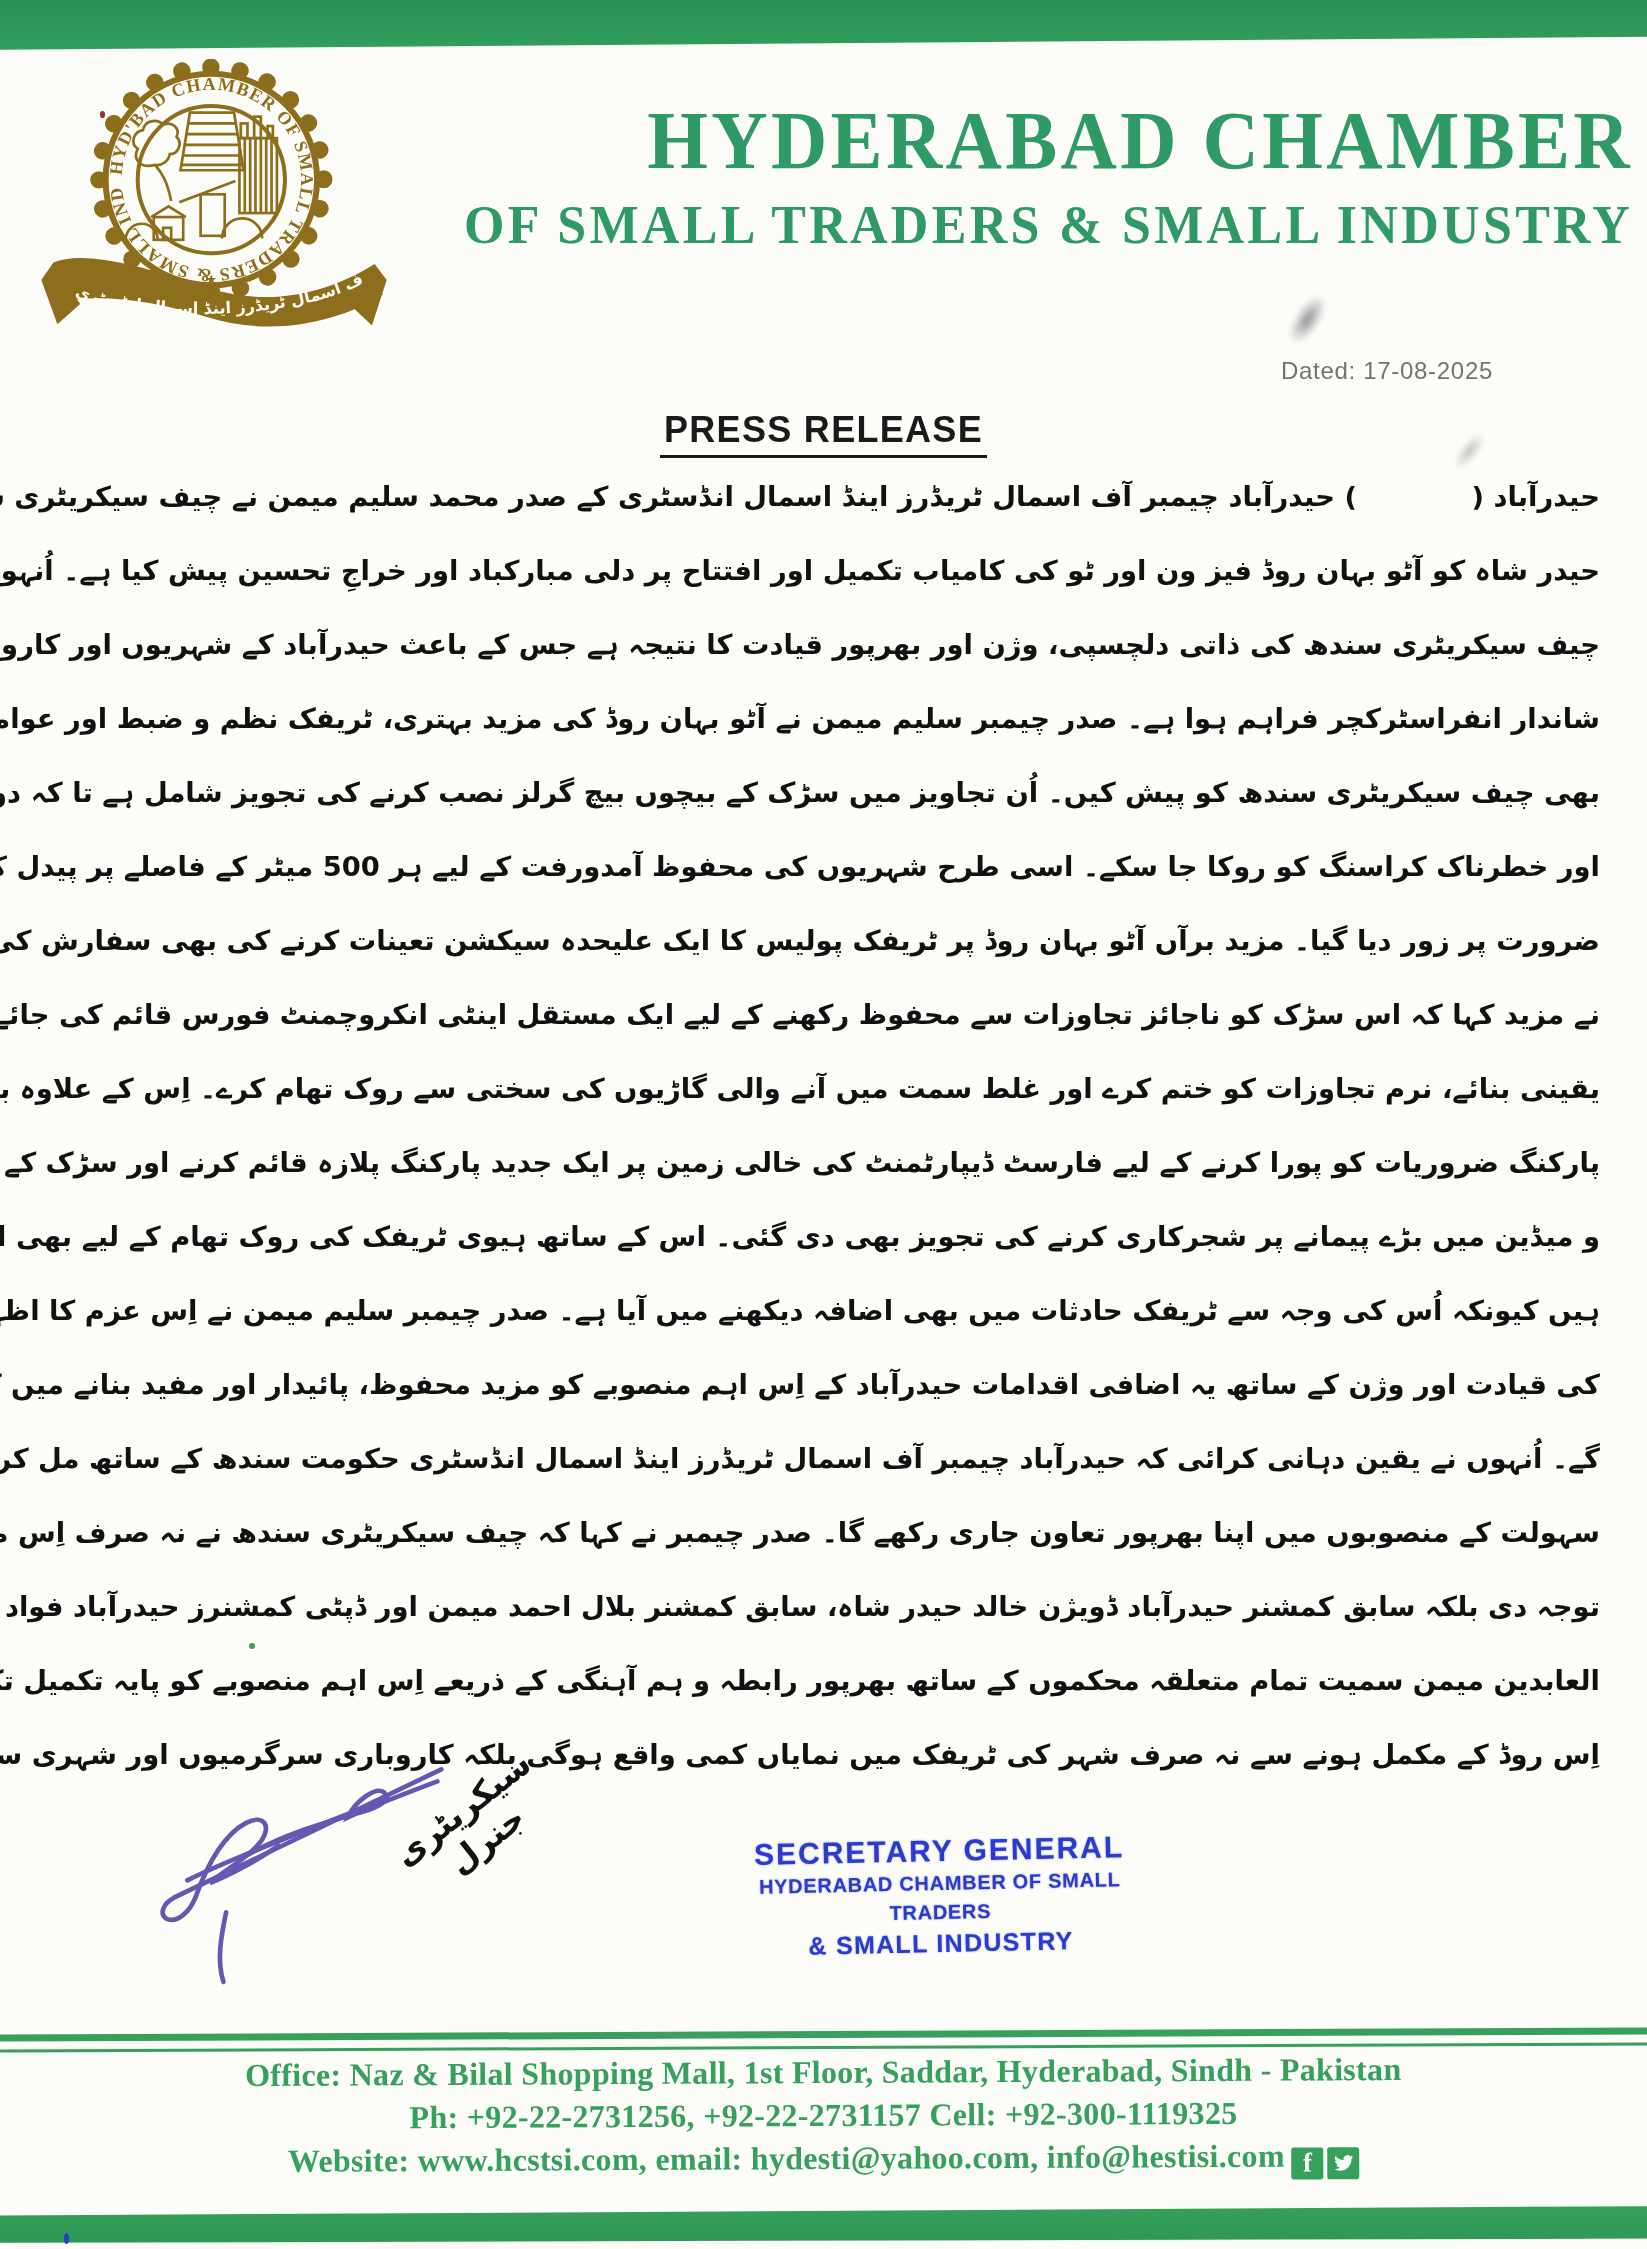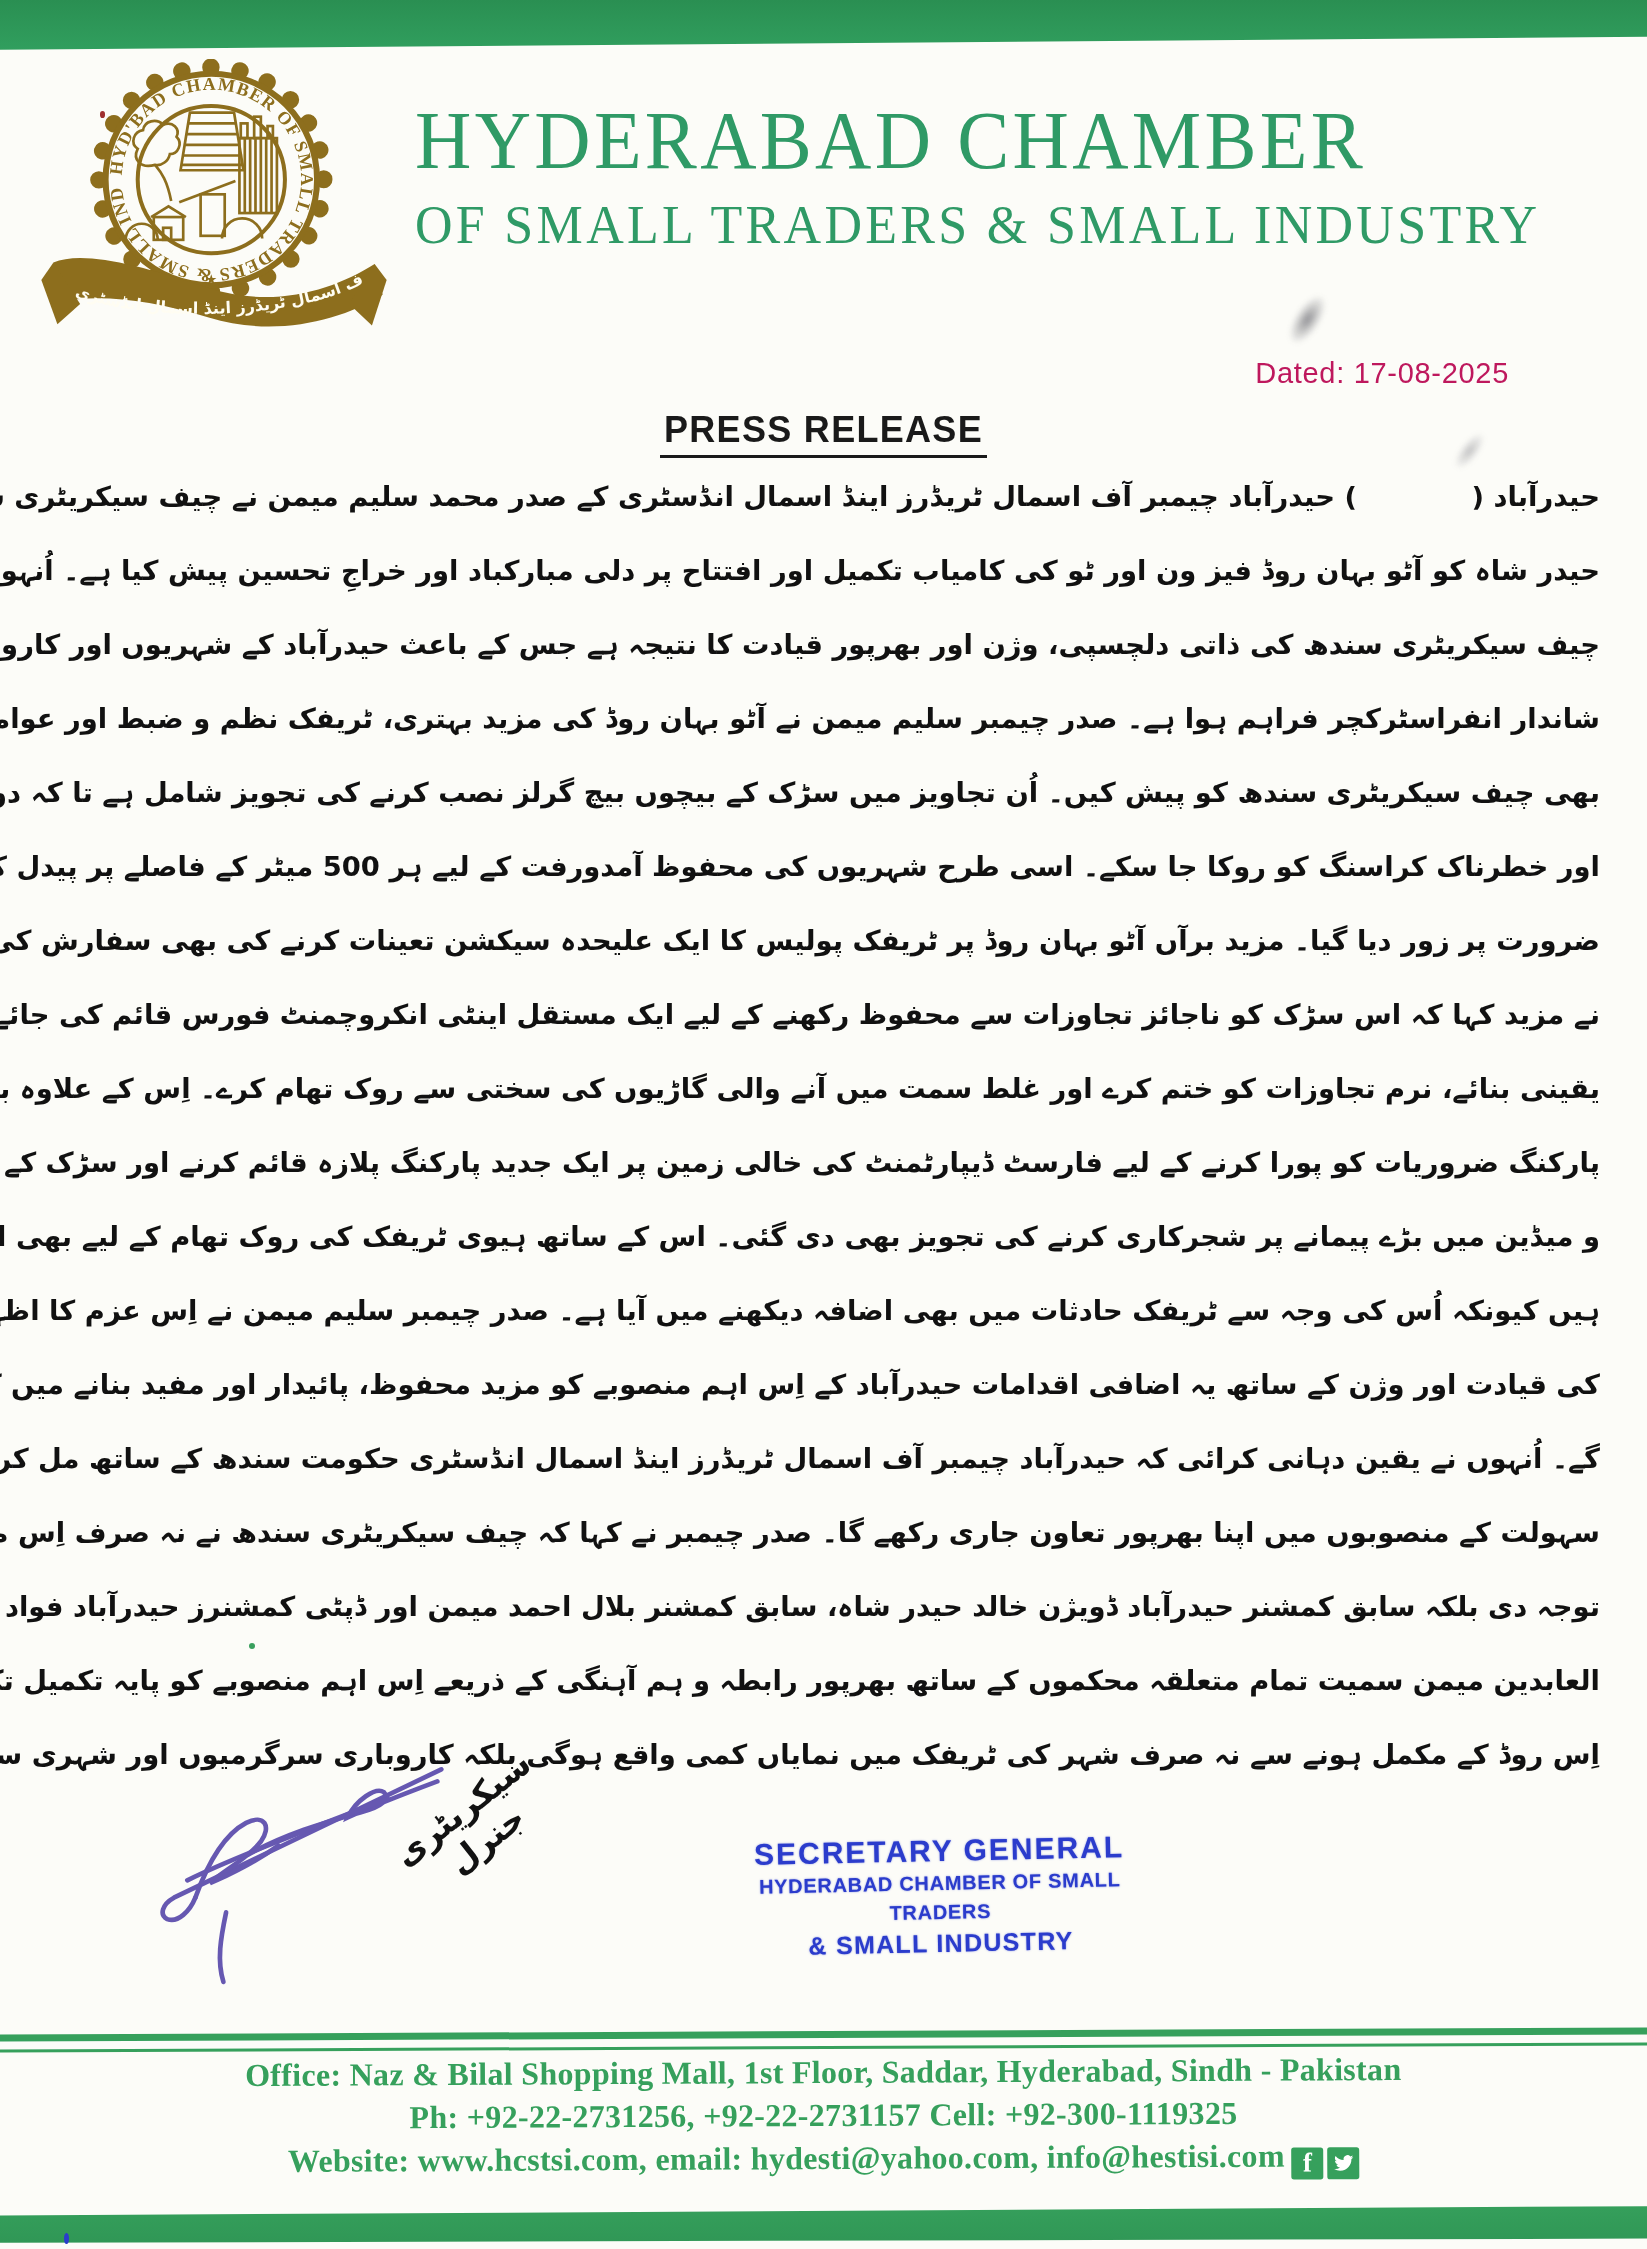--- a/index.html
+++ b/index.html
@@ -15,27 +15,27 @@
     clip-path:polygon(0 0,100% 0,100% 68%,0 92%);
   }
   .bottom-band{
     position:absolute;left:0;top:2201px;width:1647px;height:47px;
     background:linear-gradient(#36a05c,#2f9655);
     clip-path:polygon(0 31%,100% 11%,100% 80%,0 89%);
   }
   
   .logo-svg{position:absolute;left:40px;top:59px;width:348px;height:276px;}
   .org-title{
-    position:absolute;left:415px;top:94px;width:1218px;text-align:left;
-    color:#2f9a66;font-family:"Liberation Serif",serif;font-weight:normal;
+    position:absolute;left:415px;top:94px;width:1218px;text-align:right;
+    color:#2f9a66;font-family:"Liberation Serif",serif;font-weight:bold;
   }
   .org-title .l1{font-size:78px;letter-spacing:3.3px;line-height:94px;transform:scaleY(1.05);}
   .org-title .l2{font-size:52px;letter-spacing:3.3px;line-height:74px;transform:scaleY(1.05);}
   .dateline{
-    position:absolute;right:138px;top:357px;font-size:29px;color:#be185d;
+    position:absolute;right:154px;top:357px;font-size:24px;color:#737373;
     letter-spacing:0.7px;
   }
   .press-title{
     position:absolute;left:0;top:409px;width:1647px;text-align:center;
   }
   .press-title span{
     display:inline-block;font-size:36px;font-weight:bold;letter-spacing:1.3px;
     border-bottom:3.3px solid #1a1a1a;padding:0 4px 4px 4px;color:#1a1a1a;
   }
   

